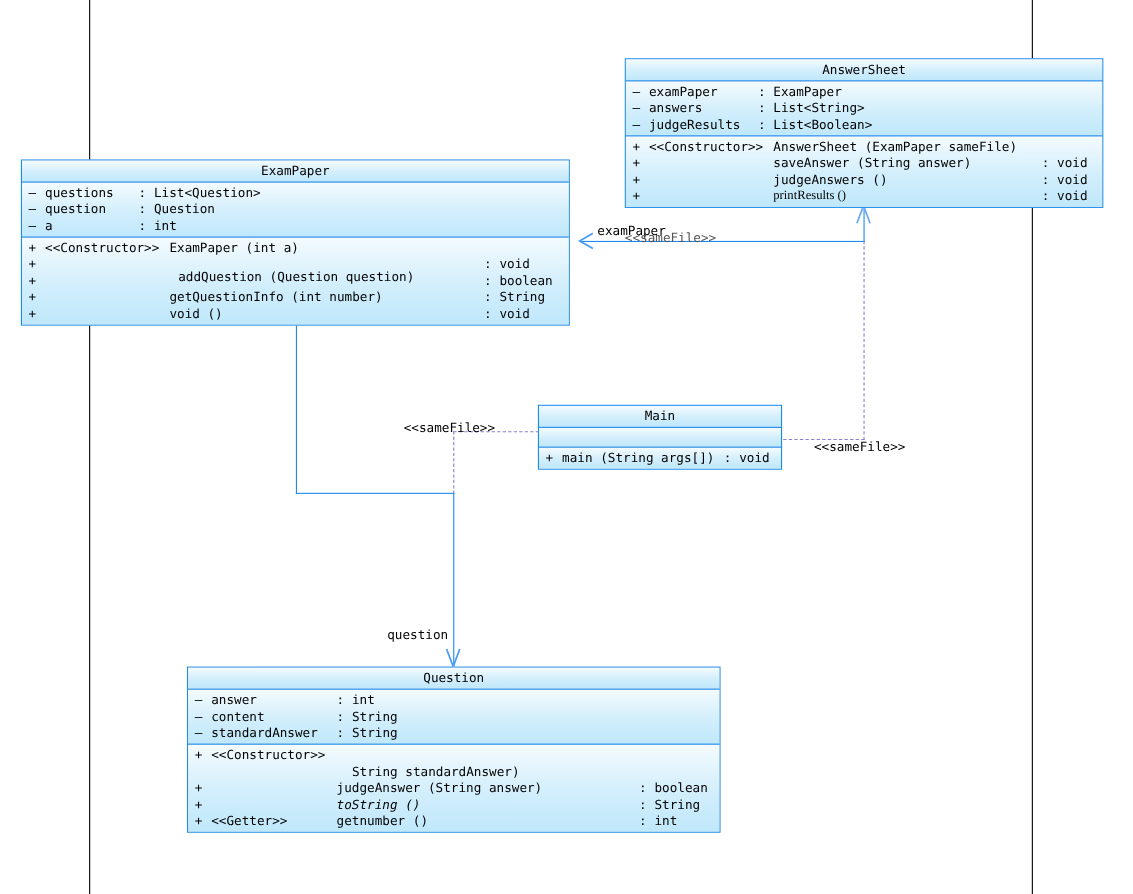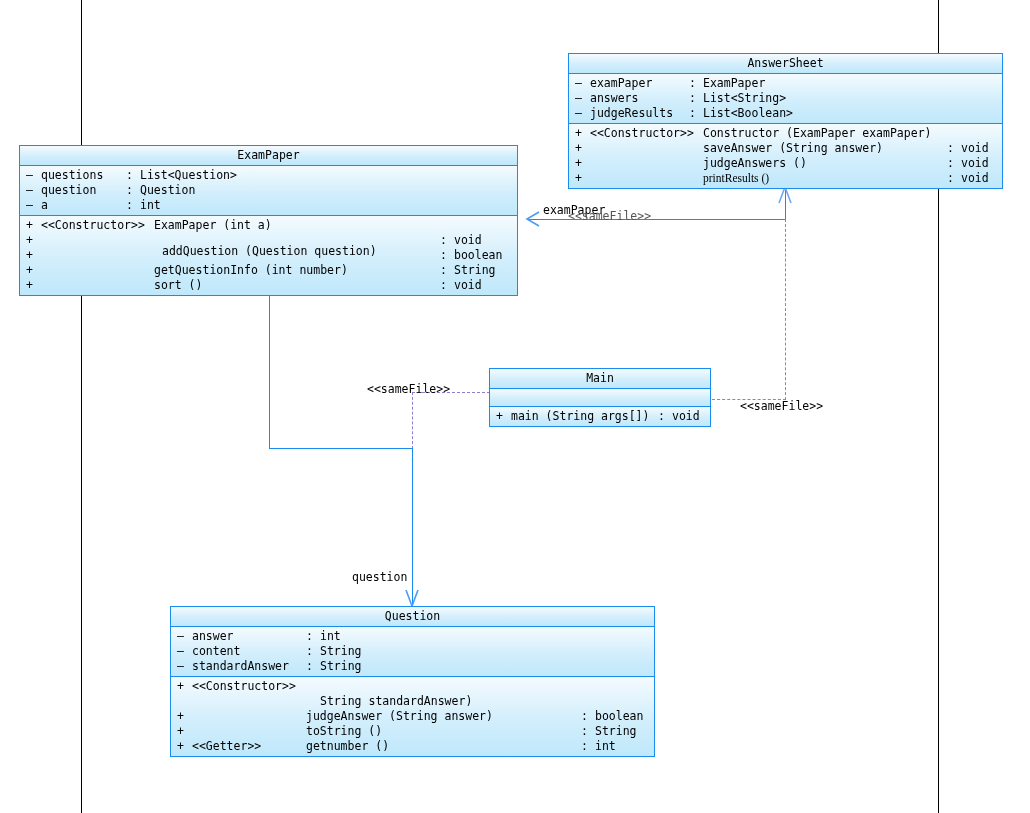--- a/index.html
+++ b/index.html
@@ -139,40 +139,40 @@
   <div class="edge-label" style="left:352px; top:571px;">question</div>
 
   <div class="uml-class" id="box-answersheet" style="left:568px; top:53px; width:435px;">
     <div class="uml-compartment uml-title">AnswerSheet</div>
     <div class="uml-compartment uml-rows" id="as-attrs">
         <div class="uml-row"><span class="cell" style="left: 6px;">–</span><span class="cell" style="left: 21px;">examPaper</span><span class="cell" style="left: 120px;">:</span><span class="cell" style="left: 134px;">ExamPaper</span></div>
         <div class="uml-row"><span class="cell" style="left: 6px;">–</span><span class="cell" style="left: 21px;">answers</span><span class="cell" style="left: 120px;">:</span><span class="cell" style="left: 134px; text-align: center;">List&lt;String&gt;</span></div>
         <div class="uml-row"><span class="cell" style="left: 6px;">–</span><span class="cell" style="left: 21px;">judgeResults</span><span class="cell" style="left: 120px;">:</span><span class="cell" style="left: 134px;">List&lt;Boolean&gt;</span></div>
       </div>
     <div class="uml-compartment uml-rows" id="as-ops">
-        <div class="uml-row"><span class="cell" style="left: 6px;">+</span><span class="cell" style="left: 21px;">&lt;&lt;Constructor&gt;&gt;</span><span class="cell" style="left: 134px;">Constructor (ExamPaper examPaper)</span></div>
+        <div class="uml-row"><span class="cell" style="left: 6px;">+</span><span class="cell" style="left: 21px;">&lt;&lt;Constructor&gt;&gt;</span><span class="cell" style="left: 134px;">AnswerSheet (ExamPaper sameFile)</span></div>
         <div class="uml-row"><span class="cell" style="left: 6px;">+</span><span class="cell" style="left: 134px; text-align: center;">saveAnswer (String answer)</span><span class="cell" style="left: 378px;">:</span><span class="cell" style="left: 392px;">void</span></div>
         <div class="uml-row"><span class="cell" style="left: 6px;">+</span><span class="cell" style="left: 134px;">judgeAnswers ()</span><span class="cell" style="left: 378px;">:</span><span class="cell" style="left: 392px;">void</span></div>
         <div class="uml-row"><span class="cell" style="left: 6px;">+</span><span class="cell" style="left: 134px; font-family: Liberation Serif, serif;">printResults ()</span><span class="cell" style="left: 378px;">:</span><span class="cell" style="left: 392px;">void</span></div>
       </div>
   </div>
 
   <div class="uml-class" id="box-exampaper" style="left:19px; top:145px; width:499px;">
     <div class="uml-compartment uml-title">ExamPaper</div>
     <div class="uml-compartment uml-rows" id="ep-attrs">
         <div class="uml-row"><span class="cell" style="left: 6px;">–</span><span class="cell" style="left: 21px;">questions</span><span class="cell" style="left: 106px;">:</span><span class="cell" style="left: 120px;">List&lt;Question&gt;</span></div>
         <div class="uml-row"><span class="cell" style="left: 6px;">–</span><span class="cell" style="left: 21px;">question</span><span class="cell" style="left: 106px;">:</span><span class="cell" style="left: 120px;">Question</span></div>
         <div class="uml-row"><span class="cell" style="left: 6px;">–</span><span class="cell" style="left: 21px;">a</span><span class="cell" style="left: 106px;">:</span><span class="cell" style="left: 120px;">int</span></div>
       </div>
     <div class="uml-compartment uml-rows" id="ep-ops">
         <div class="uml-row"><span class="cell" style="left: 6px;">+</span><span class="cell" style="left: 21px;">&lt;&lt;Constructor&gt;&gt;</span><span class="cell" style="left: 134px;">ExamPaper (int a)</span></div>
         <div class="uml-row"><span class="cell" style="left: 6px;">+</span><span class="cell" style="left: 142px; margin-top: 11px;">addQuestion (Question question)</span><span class="cell" style="left: 420px;">:</span><span class="cell" style="left: 434px;">void</span></div>
         <div class="uml-row"><span class="cell" style="left: 6px;">+</span><span class="cell" style="left: 420px;">:</span><span class="cell" style="left: 434px;">boolean</span></div>
         <div class="uml-row"><span class="cell" style="left: 6px;">+</span><span class="cell" style="left: 134px;">getQuestionInfo (int number)</span><span class="cell" style="left: 420px;">:</span><span class="cell" style="left: 434px;">String</span></div>
-        <div class="uml-row"><span class="cell" style="left: 6px;">+</span><span class="cell" style="left: 134px;">sort ()</span><span class="cell" style="left: 420px;">:</span><span class="cell" style="left: 434px;">void</span></div>
+        <div class="uml-row"><span class="cell" style="left: 6px;">+</span><span class="cell" style="left: 134px;">void ()</span><span class="cell" style="left: 420px;">:</span><span class="cell" style="left: 434px;">void</span></div>
       </div>
   </div>
 
   <div class="uml-class" id="box-main" style="left:489px; top:368px; width:222px;">
     <div class="uml-compartment uml-title">Main</div>
     <div class="uml-compartment uml-rows" id="mn-attrs" style="height:18px;"></div>
     <div class="uml-compartment uml-rows" id="mn-ops">
         <div class="uml-row"><span class="cell" style="left: 6px;">+</span><span class="cell" style="left: 21px;">main (String args[])</span><span class="cell" style="left: 168px;">:</span><span class="cell" style="left: 182px;">void</span></div>
       </div>
   </div>
@@ -181,18 +181,18 @@
     <div class="uml-compartment uml-title">Question</div>
     <div class="uml-compartment uml-rows" id="qu-attrs">
         <div class="uml-row"><span class="cell" style="left: 6px;">–</span><span class="cell" style="left: 21px;">answer</span><span class="cell" style="left: 135px;">:</span><span class="cell" style="left: 149px;">int</span></div>
         <div class="uml-row"><span class="cell" style="left: 6px;">–</span><span class="cell" style="left: 21px;">content</span><span class="cell" style="left: 135px;">:</span><span class="cell" style="left: 149px;">String</span></div>
         <div class="uml-row"><span class="cell" style="left: 6px;">–</span><span class="cell" style="left: 21px;">standardAnswer</span><span class="cell" style="left: 135px;">:</span><span class="cell" style="left: 149px;">String</span></div>
       </div>
     <div class="uml-compartment uml-rows" id="qu-ops">
         <div class="uml-row"><span class="cell" style="left: 6px;">+</span><span class="cell" style="left: 21px;">&lt;&lt;Constructor&gt;&gt;</span></div>
         <div class="uml-row"><span class="cell" style="left: 149px;">String standardAnswer)</span></div>
         <div class="uml-row"><span class="cell" style="left: 6px;">+</span><span class="cell" style="left: 135px;">judgeAnswer (String answer)</span><span class="cell" style="left: 410px;">:</span><span class="cell" style="left: 424px;">boolean</span></div>
-        <div class="uml-row"><span class="cell" style="left: 6px;">+</span><span class="cell" style="left: 135px;">toString ()</span><span class="cell" style="left: 410px;">:</span><span class="cell" style="left: 424px;">String</span></div>
+        <div class="uml-row"><span class="cell" style="left: 6px;">+</span><span class="cell" style="left: 135px; font-style: italic;">toString ()</span><span class="cell" style="left: 410px;">:</span><span class="cell" style="left: 424px;">String</span></div>
         <div class="uml-row"><span class="cell" style="left: 6px;">+</span><span class="cell" style="left: 21px;">&lt;&lt;Getter&gt;&gt;</span><span class="cell" style="left: 135px;">getnumber ()</span><span class="cell" style="left: 410px;">:</span><span class="cell" style="left: 424px;">int</span></div>
       </div>
   </div>
 
 </div>
 
 </body></html>

